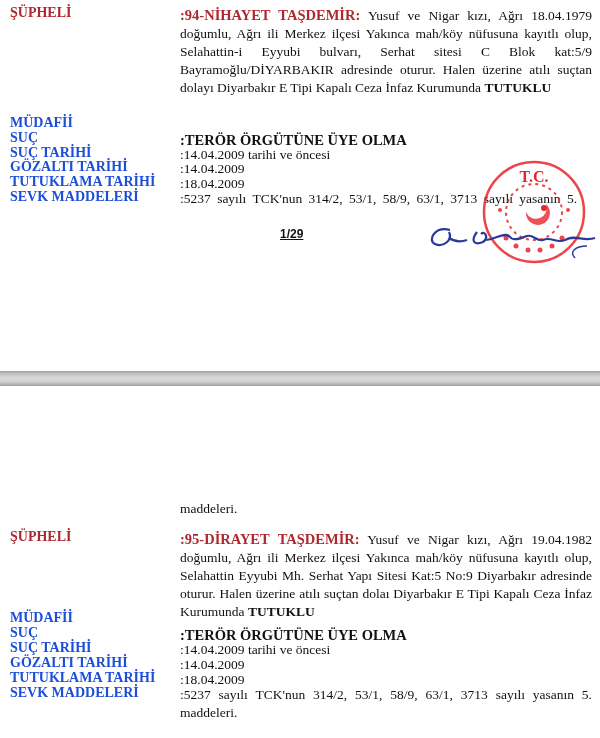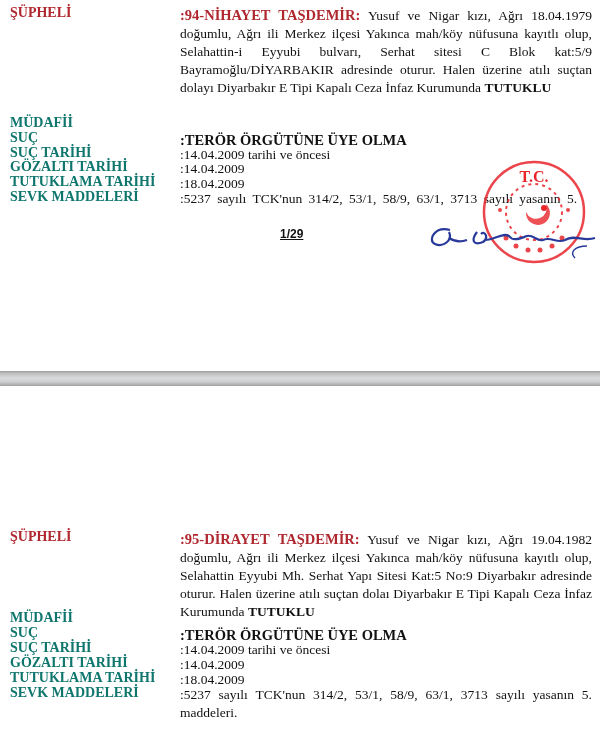--- a/index.html
+++ b/index.html
@@ -11,21 +11,21 @@
   }
   .page { position: absolute; left: 0; width: 600px; background: #fff; }
   .page-top { top: 0; height: 371px; }
   .page-bottom { top: 386px; height: 352px; }
   .sep {
     position: absolute; left: 0; top: 371px; width: 600px; height: 15px;
     background: linear-gradient(#9a9a9a 0, #bdbdbd 15%, #d8d9da 45%, #cfd0d1 70%, #b2b2b2 90%, #a0a0a0 100%);
   }
   .label {
     position: absolute; left: 10px; font-weight: bold; font-size: 14px;
-    line-height: 14.5px; white-space: nowrap; color: #0f766e;
+    line-height: 14.5px; white-space: nowrap; color: #1d4ed8;
   }
   .label.red { color: #b0282f; }
   .value {
     position: absolute; left: 180px; width: 412px; font-size: 13.5px;
     line-height: 18px; text-align: justify;
   }
   .value .red { color: #b0282f; font-weight: bold; font-size: 14.5px; }
   .value b { font-weight: bold; }
   .oneline { white-space: nowrap; }
   .pagenum {
@@ -84,20 +84,21 @@
   <svg class="signature" viewBox="0 0 175 45">
     <path d="M25 12 C10 8 2 22 10 26 C18 30 28 22 24 14 M24 20 C30 24 36 24 42 22" fill="none" stroke="#2a3a9a" stroke-width="2.2"></path>
     <path d="M52 14 C46 22 48 28 58 24 C64 20 60 12 56 16 M60 22 C70 22 78 14 84 18 C88 24 96 20 102 18 C108 16 112 24 118 22 C126 18 132 26 140 22 C150 16 158 24 170 20" fill="none" stroke="#2a3a9a" stroke-width="2.2"></path>
     <path d="M150 40 C144 34 150 28 162 28" fill="none" stroke="#2a3a9a" stroke-width="1.5"></path>
   </svg>
 </div>
 
 <div class="sep"></div>
 
 <div class="page page-bottom">
+  <div class="value oneline" style="top:114px;">maddeleri.</div>
 
   <div class="label red" style="top:144px;">ŞÜPHELİ</div>
   <div class="value" style="top:144px;">
     <span class="red">:95-DİRAYET TAŞDEMİR:</span><span> Yusuf ve Nigar kızı, Ağrı 19.04.1982 doğumlu, Ağrı ili Merkez ilçesi Yakınca mah/köy nüfusuna kayıtlı olup, Selahattin Eyyubi Mh. Serhat Yapı Sitesi Kat:5 No:9 Diyarbakır adresinde oturur. Halen üzerine atılı suçtan dolaı Diyarbakır E Tipi Kapalı Ceza İnfaz Kurumunda </span><b>TUTUKLU</b>
   </div>
 
   <div class="label" style="top:225px;">MÜDAFİİ</div>
 
   <div class="label" style="top:240px;">SUÇ</div>
   <div class="value oneline" style="top:240px; font-weight:bold; font-size:14.5px;">:TERÖR ÖRGÜTÜNE ÜYE OLMA</div>

